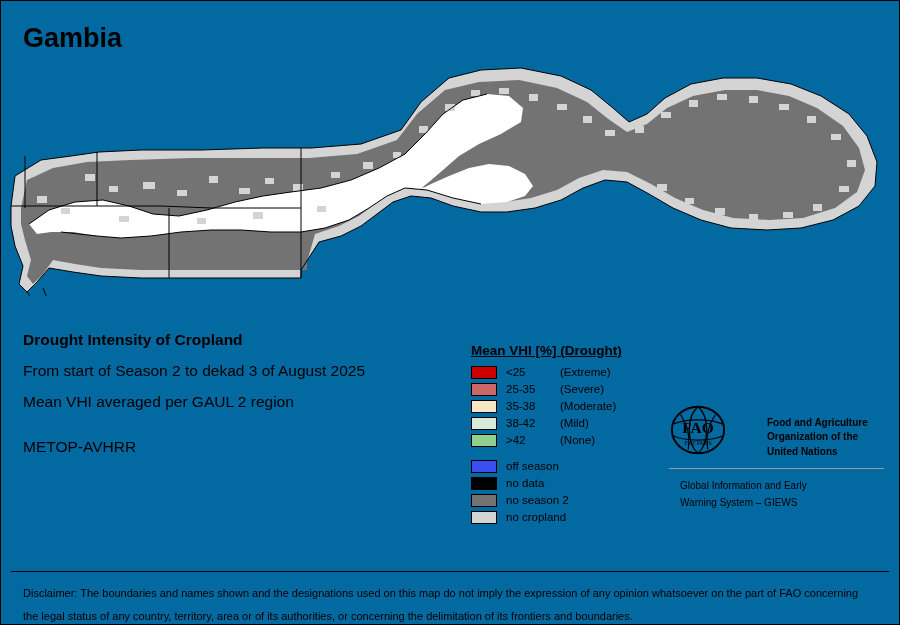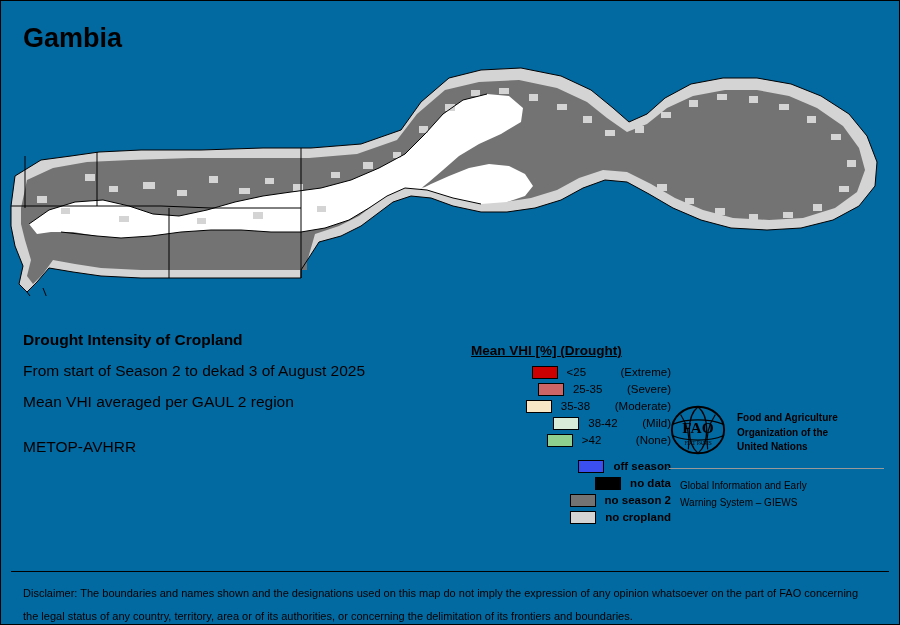--- a/index.html
+++ b/index.html
@@ -66,21 +66,20 @@
     color: #000000;
     margin-bottom: 7px;
     white-space: nowrap;
     margin-top: 16px;
   }
   .legend-row {
     display: flex;
     align-items: center;
     margin-bottom: 3px;
     height: 14px;
-    justify-content: flex-end;
   }
   .legend-swatch {
     width: 26px;
     height: 13px;
     border: 1px solid #000000;
     box-sizing: border-box;
     flex: 0 0 auto;
   }
   .legend-range {
     font-size: 11.5px;
@@ -92,31 +91,31 @@
   .legend-desc {
     font-size: 11.5px;
     color: #000000;
     white-space: nowrap;
   }
   .legend-gap {
     height: 9px;
   }
   .legend-row.single .legend-range {
     width: auto;
-    font-weight: bold;
   }
   #fao-block {
     position: absolute;
     left: 668px;
     top: 400px;
     width: 215px;
   }
   #fao-head {
     display: flex;
-    align-items: center;
+    align-items: flex-end;
+    gap: 30px;
   }
   #fao-logo {
     width: 58px;
     height: 58px;
     flex: 0 0 auto;
     margin-right: 10px;
   }
   #fao-name {
     font-size: 10px;
     font-weight: bold;

